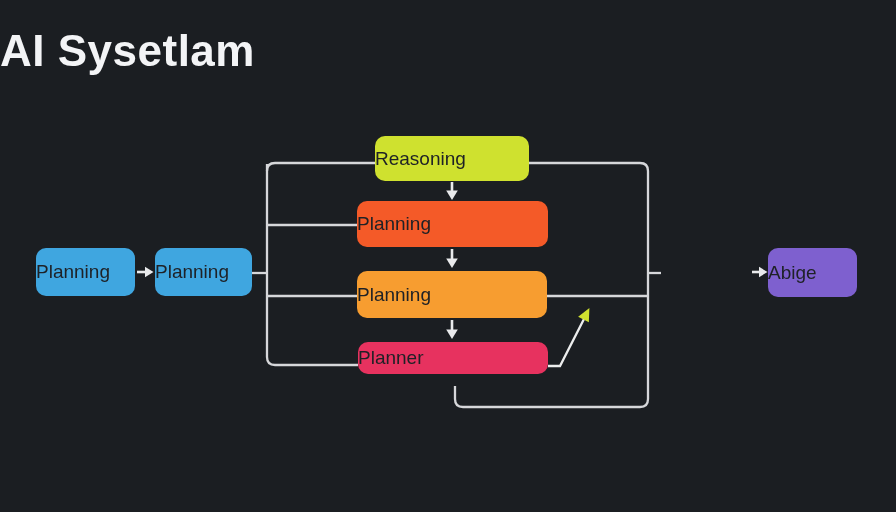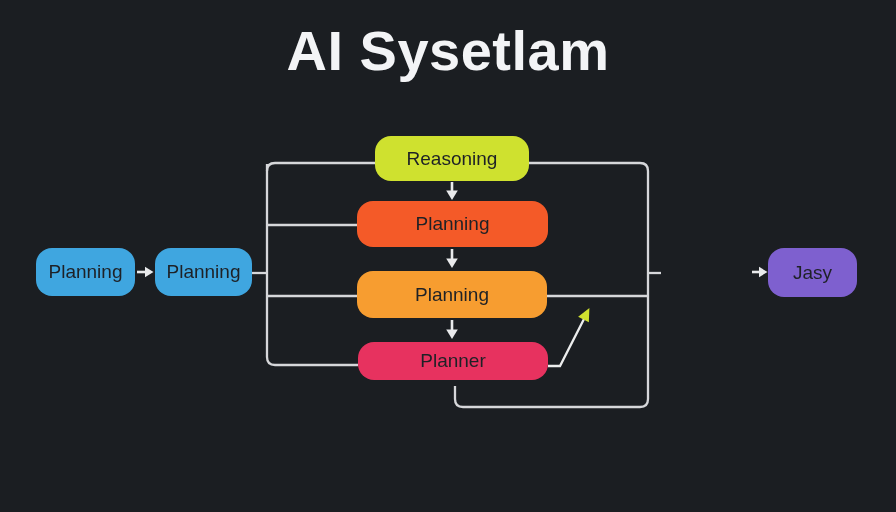--- a/index.html
+++ b/index.html
@@ -6,46 +6,45 @@
   .canvas{
     position:relative;
     width:896px;height:512px;
     background:#1b1e22;
     overflow:hidden;
     font-family:"Liberation Sans", sans-serif;
   }
   .title{
     position:absolute;
     top:22px;left:0;right:0;
-    text-align:center;
-    font-size:56px;
+    font-size:44px;
     line-height:58px;
     font-weight:800;
     letter-spacing:0.5px;
     color:#f3f4f6;
     z-index:3;
   }
   .lines{
     position:absolute;inset:0;
     z-index:1;
   }
   .node{
     position:absolute;
-    display:flex;align-items:center;justify-content:center;
-    border-radius:16px;
+    display:flex;align-items:center;
+    border-radius:10px;
     color:#1e2126;
     font-size:19px;
     font-weight:500;
     z-index:2;
     box-sizing:border-box;
   }
   .n-reasoning{left:375px;top:136px;width:154px;height:45px;}
   .n-planning-mid{left:357px;top:201px;width:191px;height:46px;}
   .n-scheduler{left:357px;top:271px;width:190px;height:47px;}
-  .n-planner{left:358px;top:342px;width:190px;height:38px;}
+  .n-planner{left:358px;top:342px;width:190px;height:32px;}
   .n-planning-left-a{left:36px;top:248px;width:99px;height:48px;}
   .n-planning-left-b{left:155px;top:248px;width:97px;height:48px;}
   .n-jasy{left:661px;top:248px;width:89px;height:49px;}
   .n-abige{left:768px;top:248px;width:89px;height:49px;}
 </style>
 </head>
 <body>
 
 <div class="canvas">
 
@@ -115,16 +114,16 @@
   <div class="node n-planning-left-a" style="background: rgb(63, 166, 224);">
     <span>Planning</span>
   </div>
 
   <div class="node n-planning-left-b" style="background: rgb(63, 166, 224);">
     <span>Planning</span>
   </div>
 
 
   <div class="node n-abige" style="background: rgb(126, 96, 207);">
-    <span>Jasy</span>
+    <span>Abige</span>
   </div>
 
 </div>
 
 </body></html>

